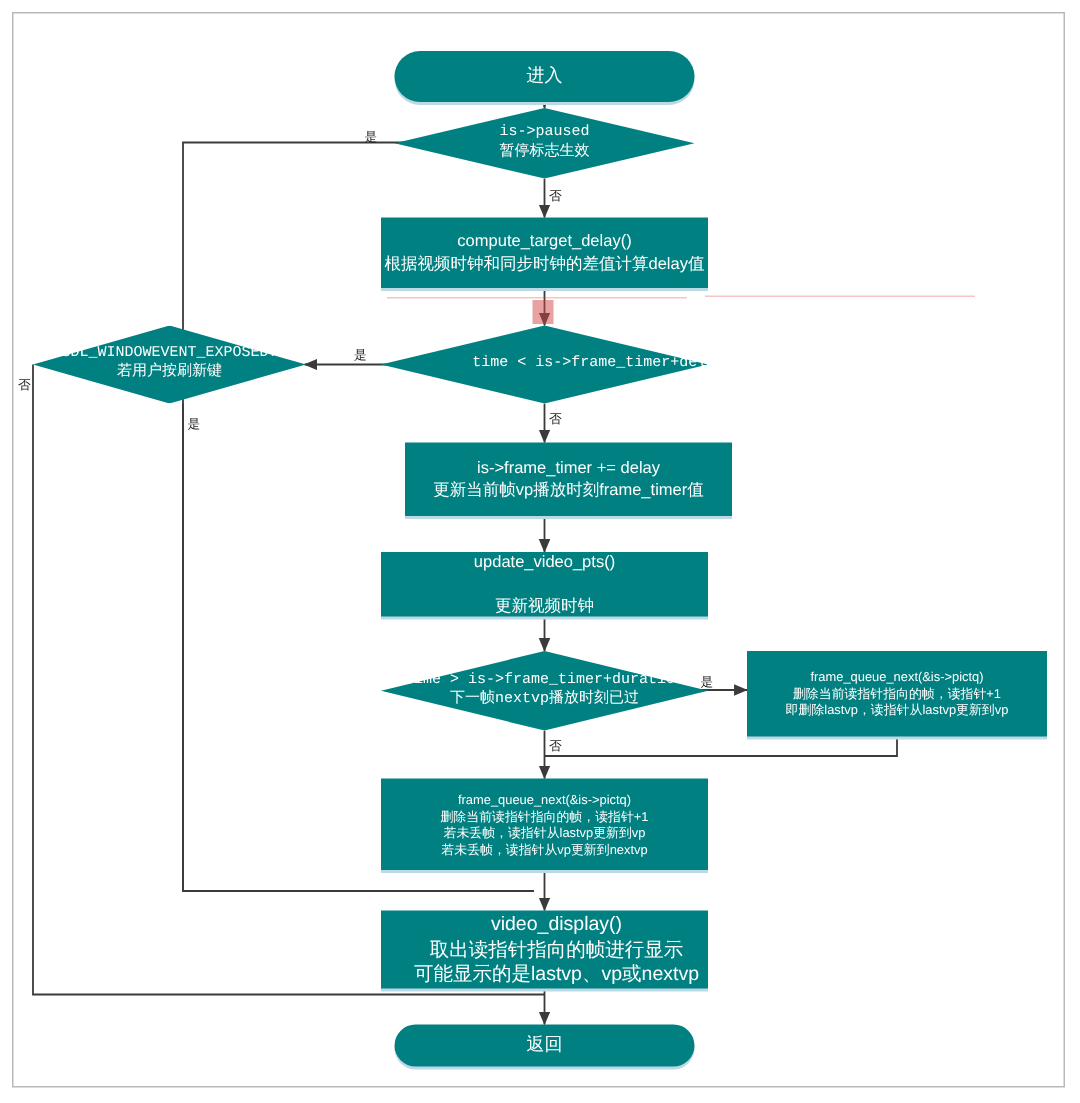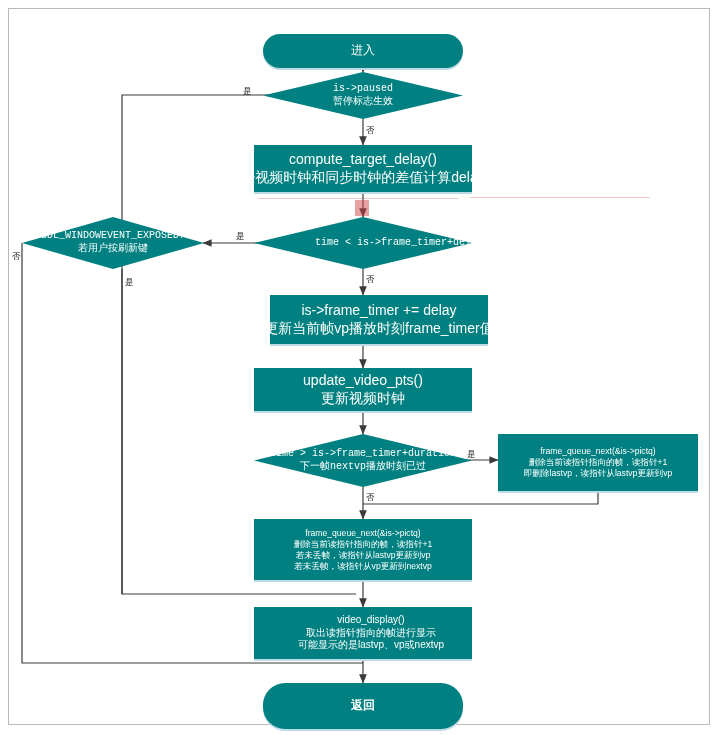--- a/index.html
+++ b/index.html
@@ -14,21 +14,21 @@
   svg#edges{position:absolute;left:0;top:0;width:720px;height:735px;}
   .node{
     position:absolute;box-sizing:border-box;
     display:flex;flex-direction:column;align-items:center;justify-content:center;
     color:#ffffff;text-align:center;line-height:1.28;
     background:#008080;
   }
   .node .ln{display:block;white-space:nowrap;}
   .proc{
     box-shadow:0 2px 0 0 #bcd9e6;
-    font-size:14px;
+    font-size:11px;
   }
   .term{
     border-radius:22px;font-size:12px;box-shadow:0 2px 0 0 #bcd9e6;
   }
   .dec{
     background:transparent;box-shadow:none;font-size:10px;font-family:Liberation Mono, monospace;
   }
   .dec .dshape{
     position:absolute;left:0;top:0;width:100%;height:100%;
     background:#008080;
@@ -121,21 +121,21 @@
       <span class="ln">SDL_WINDOWEVENT_EXPOSED?</span>
       <span class="ln">若用户按刷新键</span>
     </div>
   </div>
 
   <div class="node proc" style="left:270px;top:295px;width:218px;height:49px;">
     <span class="ln">is-&gt;frame_timer += delay</span>
     <span class="ln">更新当前帧vp播放时刻frame_timer值</span>
   </div>
 
-  <div class="node proc" style="left:254px;top:368px;width:218px;height:43px;">
+  <div class="node proc" style="left:254px;top:368px;width:218px;height:43px;justify-content:space-between;">
     <span class="ln">update_video_pts()</span>
     <span class="ln">更新视频时钟</span>
   </div>
 
   <div class="node dec" style="left:254px;top:434px;width:218px;height:53px;">
     <div class="dshape"></div>
     <div class="dtext">
       <span class="ln">time &gt; is-&gt;frame_timer+duration</span>
       <span class="ln">下一帧nextvp播放时刻已过</span>
     </div>
@@ -147,27 +147,27 @@
     <span class="ln">即删除lastvp，读指针从lastvp更新到vp</span>
   </div>
 
   <div class="node proc" style="left:254px;top:519px;width:218px;height:61px;font-size:8.6px;">
     <span class="ln">frame_queue_next(&amp;is-&gt;pictq)</span>
     <span class="ln">删除当前读指针指向的帧，读指针+1</span>
     <span class="ln">若未丢帧，读指针从lastvp更新到vp</span>
     <span class="ln">若未丢帧，读指针从vp更新到nextvp</span>
   </div>
 
-  <div class="node proc" style="left:254px;top:607px;width:218px;height:52px;font-size:10px;padding-left:16px;">
+  <div class="node proc" style="left:254px;top:607px;width:218px;height:52px;font-size:13px;padding-left:16px;">
     <span class="ln">video_display()</span>
     <span class="ln">取出读指针指向的帧进行显示</span>
     <span class="ln">可能显示的是lastvp、vp或nextvp</span>
   </div>
 
-  <div class="node term" style="left:263px;top:683px;width:200px;height:46px;font-weight:bold;">
+  <div class="node term" style="left:263px;top:683px;width:200px;height:28px;">
     <span class="ln">返回</span>
   </div>
 
   <div class="elabel" style="left:243px;top:87px;">是</div>
   <div class="elabel" style="left:366px;top:126px;">否</div>
   <div class="elabel" style="left:236px;top:232px;">是</div>
   <div class="elabel" style="left:366px;top:275px;">否</div>
   <div class="elabel" style="left:12px;top:252px;">否</div>
   <div class="elabel" style="left:125px;top:278px;">是</div>
   <div class="elabel" style="left:467px;top:450px;">是</div>

